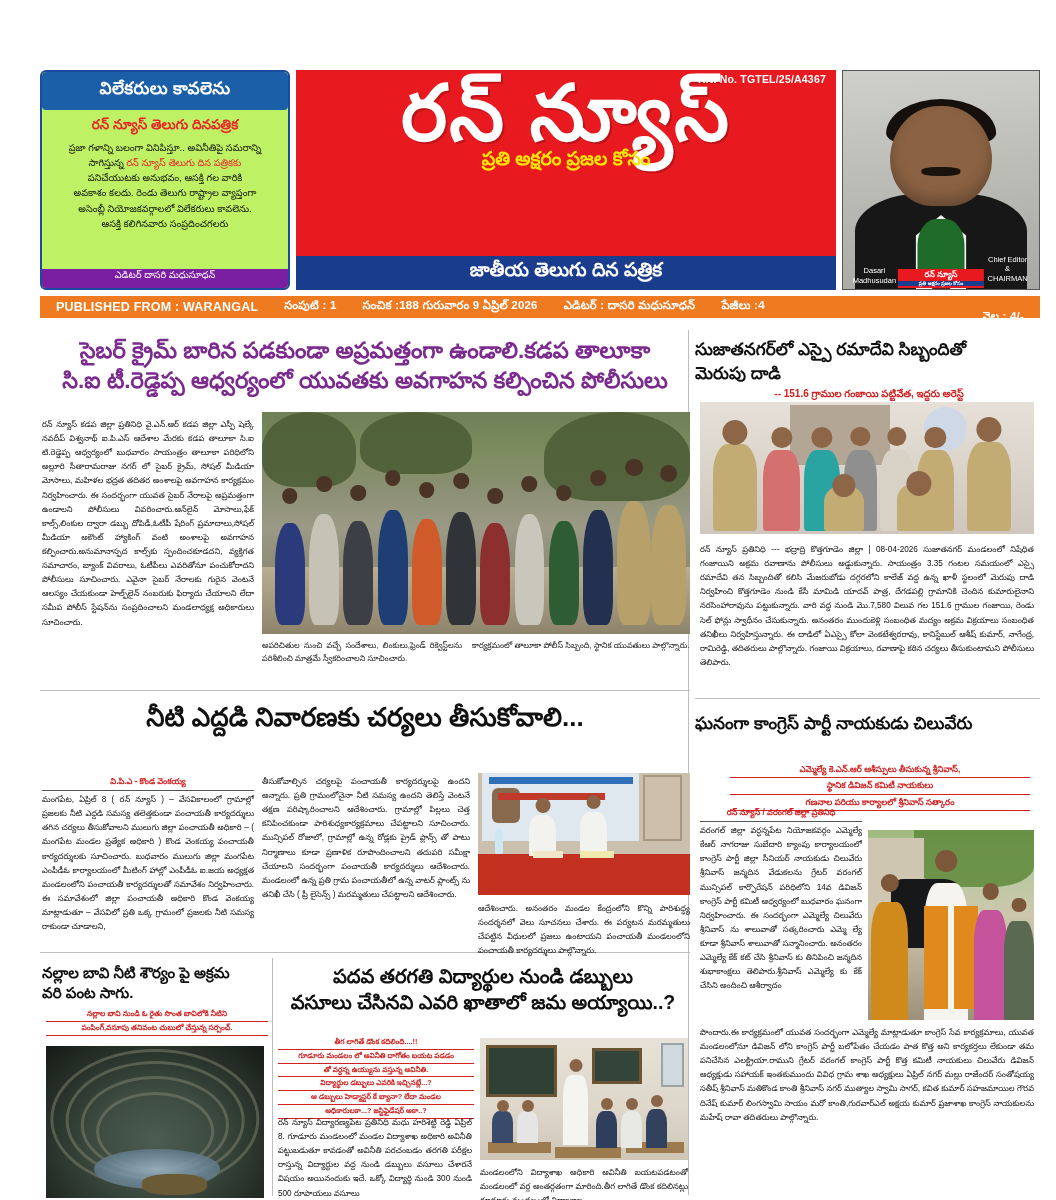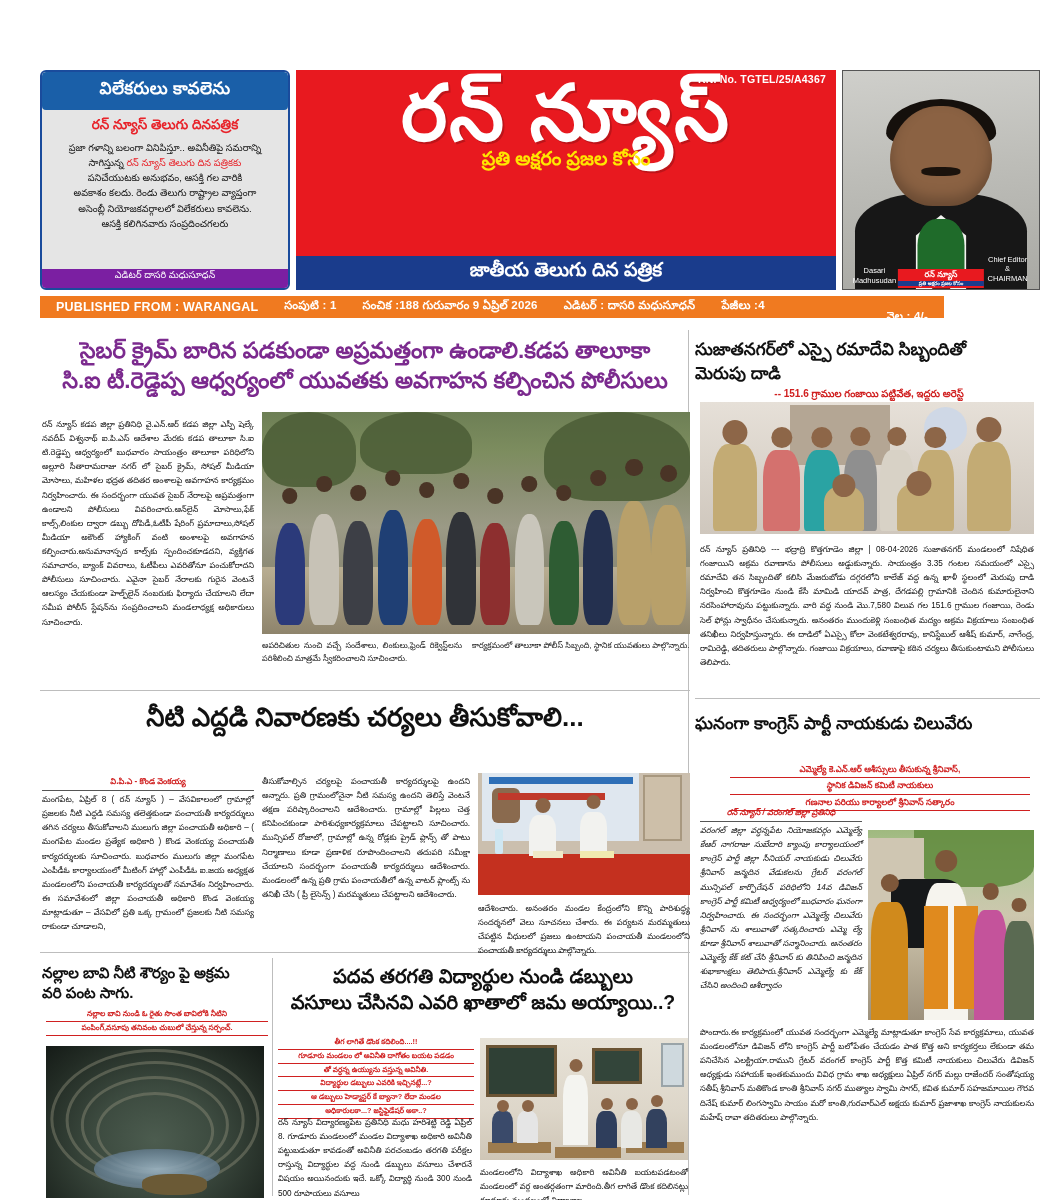--- a/index.html
+++ b/index.html
@@ -8,21 +8,21 @@
     width:1056px; height:1200px;
     font-family:"Liberation Sans", sans-serif;
     position:relative; overflow:hidden;
   }
   .page { position:relative; width:1056px; height:1200px; background:#fff; }
 
   
   .masthead { position:absolute; left:40px; top:70px; width:1000px; height:220px; display:flex; gap:6px; }
 
   
-  .promo { width:250px; border:2px solid #1a4b9c; border-radius:6px; overflow:hidden; background:#e5e5e5; display:flex; flex-direction:column; }
+  .promo { width:250px; border:2px solid #1a4b9c; border-radius:6px; overflow:hidden; background:#bef264; display:flex; flex-direction:column; }
   .promo-head { background:#1a5fa8; color:#fff; text-align:center; font-size:17px; font-weight:bold; padding:7px 2px 8px; border-radius:4px; letter-spacing:.3px; }
   .promo-sub { color:#e8232a; text-align:center; font-size:13.5px; font-weight:bold; padding:7px 2px 2px; }
   .promo-body { font-size:9.6px; line-height:1.58; color:#111; text-align:center; padding:2px 6px 2px; flex:1; }
   .promo-body .red { color:#e8232a; }
   .promo-phone { background:#7b1fa2; color:#ffe600; text-align:center; font-weight:bold; font-size:20px; padding:4px 2px 1px; }
   .promo-editor { background:#7b1fa2; color:#fff; text-align:center; font-size:9.5px; padding:0 12px 5px; }
 
   
   .logo-wrap { width:540px; display:flex; flex-direction:column; }
   .logo-red { position:relative; flex:1; background:#e8191f; display:flex; flex-direction:column; align-items:center; }
@@ -42,21 +42,21 @@
   .ed-suit { position:absolute; left:6%; bottom:0; width:88%; height:44%; background:#171717; border-radius:40% 40% 0 0; }
   .ed-shirt{ position:absolute; left:50%; bottom:0; transform:translateX(-50%); width:26%; height:34%; background:#f2f2ef; clip-path:polygon(50% 0,100% 28%,100% 100%,0 100%,0 28%); }
   .ed-tie  { position:absolute; left:50%; bottom:0; transform:translateX(-50%); width:9%; height:30%; background:#5e1d1d; }
   .ed-mic  { position:absolute; left:50%; bottom:2%; transform:translateX(-50%); width:24%; height:30%; background:#1f6b2a; border-radius:40% 40% 10% 10%; }
   .ed-badge{ position:absolute; left:50%; bottom:1px; transform:translateX(-50%); width:44%; background:#e8191f; color:#fff; text-align:center; font-size:8px; font-weight:bold; line-height:1.1; padding:2px 0; }
   .ed-badge .b2 { background:#1a3c8c; font-size:5px; display:block; margin-top:1px; }
   .ed-name { position:absolute; left:2px; bottom:4px; color:#fff; font-size:7.5px; line-height:1.25; text-align:center; width:30%; }
   .ed-role { position:absolute; right:2px; bottom:6px; color:#fff; font-size:7.5px; line-height:1.25; text-align:center; width:30%; }
 
   
-  .infobar { position:absolute; left:40px; top:296px; width:904px; height:22px; background:#f07a20;
+  .infobar { position:absolute; left:40px; top:296px; width:1000px; height:22px; background:#f07a20;
     display:flex; align-items:center; color:#fff; font-size:12.5px; font-weight:bold; letter-spacing:.2px; }
   .infobar .pub { margin-left:16px; }
   .infobar .it { margin-left:26px; font-size:11.5px; }
   .infobar .it.last { margin-left:auto; margin-right:16px;margin-top:22px; }
 
   
   .vrule { position:absolute; width:1px; background:#bdbdbd; }
   .hrule { position:absolute; height:1px; background:#bdbdbd; }
 
   
@@ -301,21 +301,21 @@
 
   <div class="hl-r2">
     <div>ఘనంగా కాంగ్రెస్ పార్టీ నాయకుడు చిలువేరు</div>
   </div>
   <div class="sub-r2">
     <span>ఎమ్మెల్యే కె.ఎన్.ఆర్ ఆశీస్సులు తీసుకున్న శ్రీనివాస్,</span>
     <span>స్థానిక డివిజన్ కమిటీ నాయకులు</span>
     <span>గణనాల పరియు కార్యాలలో శ్రీనివాస్ సత్కారం</span>
   </div>
 
-  <div class="body-col" style="left:700px; top:806px; width:162px;font-style:italic;">
+  <div class="body-col" style="left:700px; top:806px; width:162px;">
     <span class="byline">రన్ న్యూస్  /  వరంగల్ జిల్లా  ప్రతినిధి</span>
     <span>వరంగల్ జిల్లా వర్ధన్నపేట నియోజకవర్గం ఎమ్మెల్యే కేఆర్ నాగరాజు సుబేదారి క్యాంపు కార్యాలయంలో కాంగ్రెస్ పార్టీ జిల్లా సీనియర్ నాయకుడు చిలువేరు శ్రీనివాస్ జన్మదిన వేడుకలను గ్రేటర్ వరంగల్ మున్సిపల్ కార్పొరేషన్ పరిధిలోని 14వ డివిజన్ కాంగ్రెస్ పార్టీ కమిటీ ఆధ్వర్యంలో బుధవారం ఘనంగా నిర్వహించారు. ఈ సందర్భంగా ఎమ్మెల్యే చిలువేరు శ్రీనివాస్ ను శాలువాతో సత్కరించారు ఎమ్మె ల్యే కూడా శ్రీనివాస్ శాలువాతో సన్మానించారు. అనంతరం ఎమ్మెల్యే కేక్ కట్ చేసి శ్రీనివాస్ కు తినిపించి జన్మదిన శుభాకాంక్షలు తెలిపారు.శ్రీనివాస్ ఎమ్మెల్యే కు కేక్ చేసిని అందించి ఆశీర్వాదం</span>
   </div>
 
   <div class="photo ph6" style="left:868px; top:830px; width:166px; height:190px;">
     <div class="leaf"></div>
     <div class="bldg"></div>
     <div class="car"></div>
     <div class="p" style="left:2%;  width:22%; height:62%; background:#d08a1c;"></div>
     <div class="p" style="left:34%; width:26%; height:72%; background:#f6f4ee;"></div>

